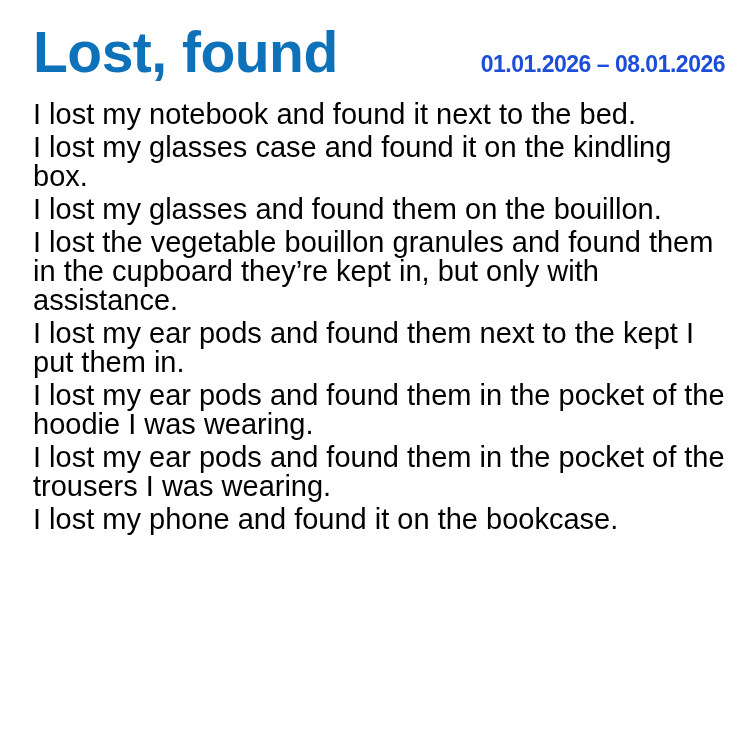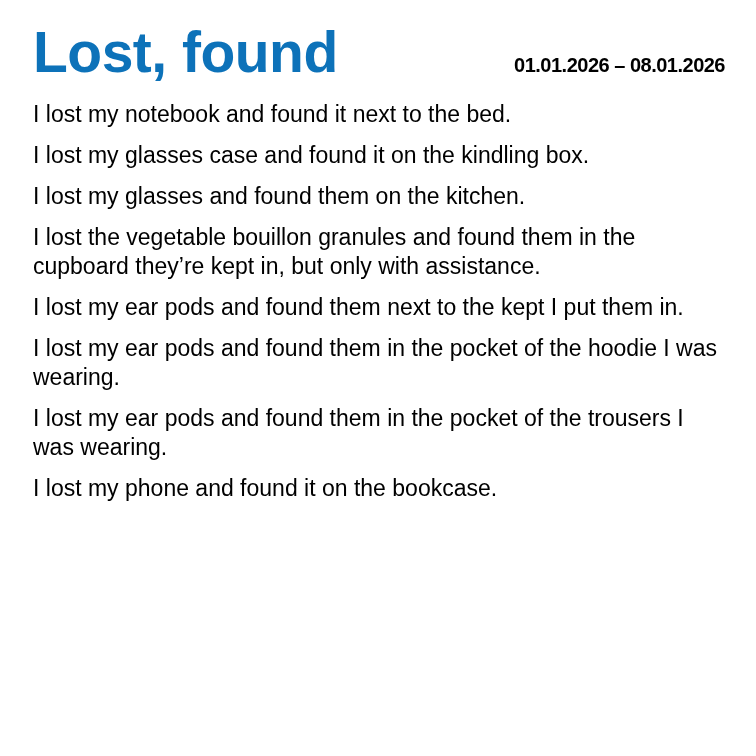--- a/index.html
+++ b/index.html
@@ -29,48 +29,48 @@
   .title {
     margin: 0;
     font-size: 57px;
     line-height: 1;
     font-weight: bold;
     letter-spacing: -0.5px;
     color: #0d72b9;
     white-space: nowrap;
   }
   .date-range {
-    font-size: 20px;
+    font-size: 23px;
     font-weight: bold;
     letter-spacing: -0.5px;
-    color: #000000;
+    color: #1d4ed8;
     white-space: nowrap;
     margin-left: 26px;
   }
   .entries {
     width: 692px;
   }
   .entry {
-    margin: 12px 0 4px 0;
-    font-size: 23px;
+    margin: 4px 0 4px 0;
+    font-size: 29px;
     line-height: 29px;
     color: #000000;
   }
 </style>
 </head>
 <body>
 
 <div class="page">
   <div class="header">
     <h1 class="title">Lost, found</h1>
     <div class="date-range">01.01.2026 – 08.01.2026</div>
   </div>
   <div class="entries">
     <p class="entry">I lost my notebook and found it next to the bed.</p>
     <p class="entry">I lost my glasses case and found it on the kindling box.</p>
-    <p class="entry">I lost my glasses and found them on the kitchen.</p>
+    <p class="entry">I lost my glasses and found them on the bouillon.</p>
     <p class="entry">I lost the vegetable bouillon granules and found them in the cupboard they’re kept in, but only with assistance.</p>
     <p class="entry">I lost my ear pods and found them next to the kept I put them in.</p>
     <p class="entry">I lost my ear pods and found them in the pocket of the hoodie I was wearing.</p>
     <p class="entry">I lost my ear pods and found them in the pocket of the trousers I was wearing.</p>
     <p class="entry">I lost my phone and found it on the bookcase.</p>
   </div>
 </div>
 
 </body></html>

